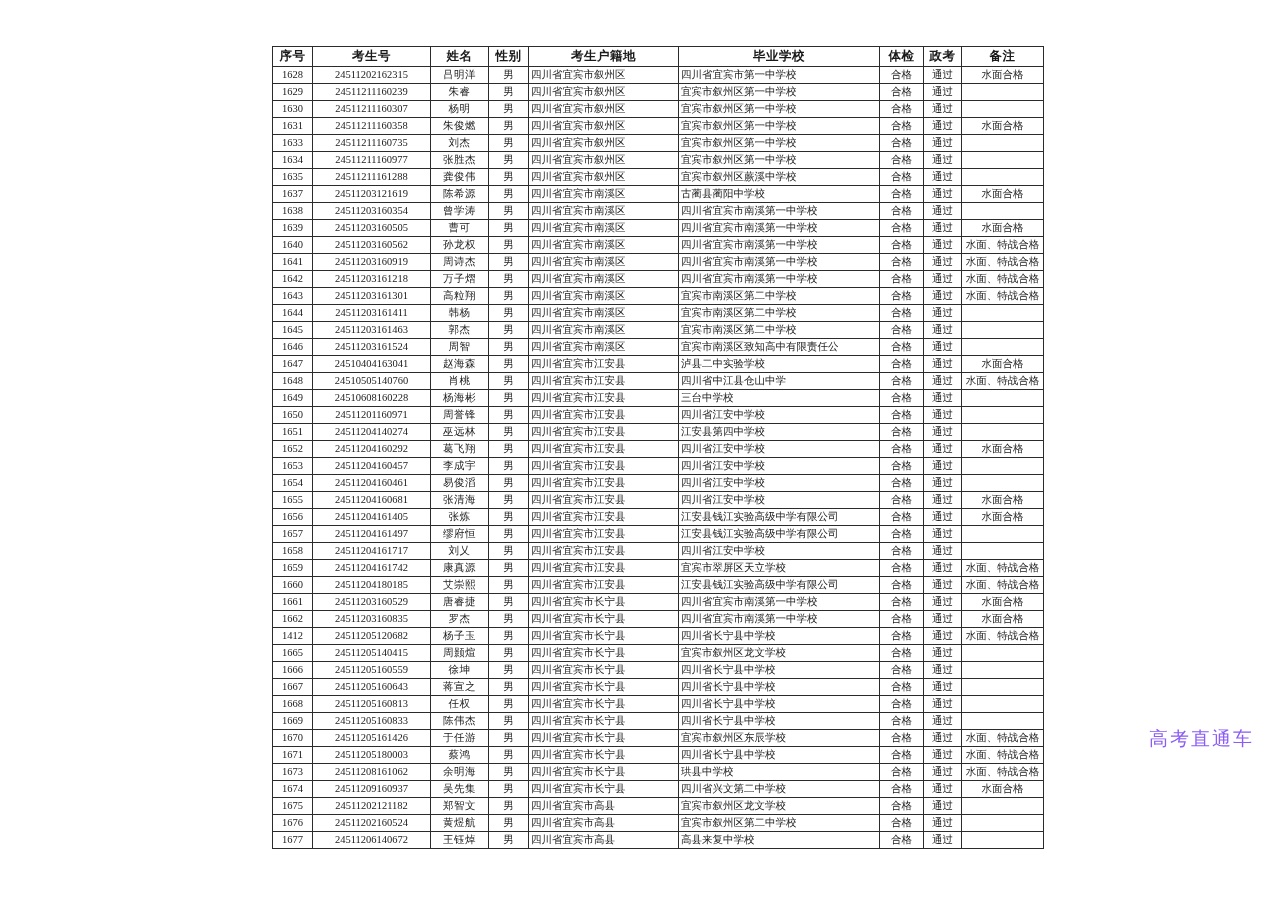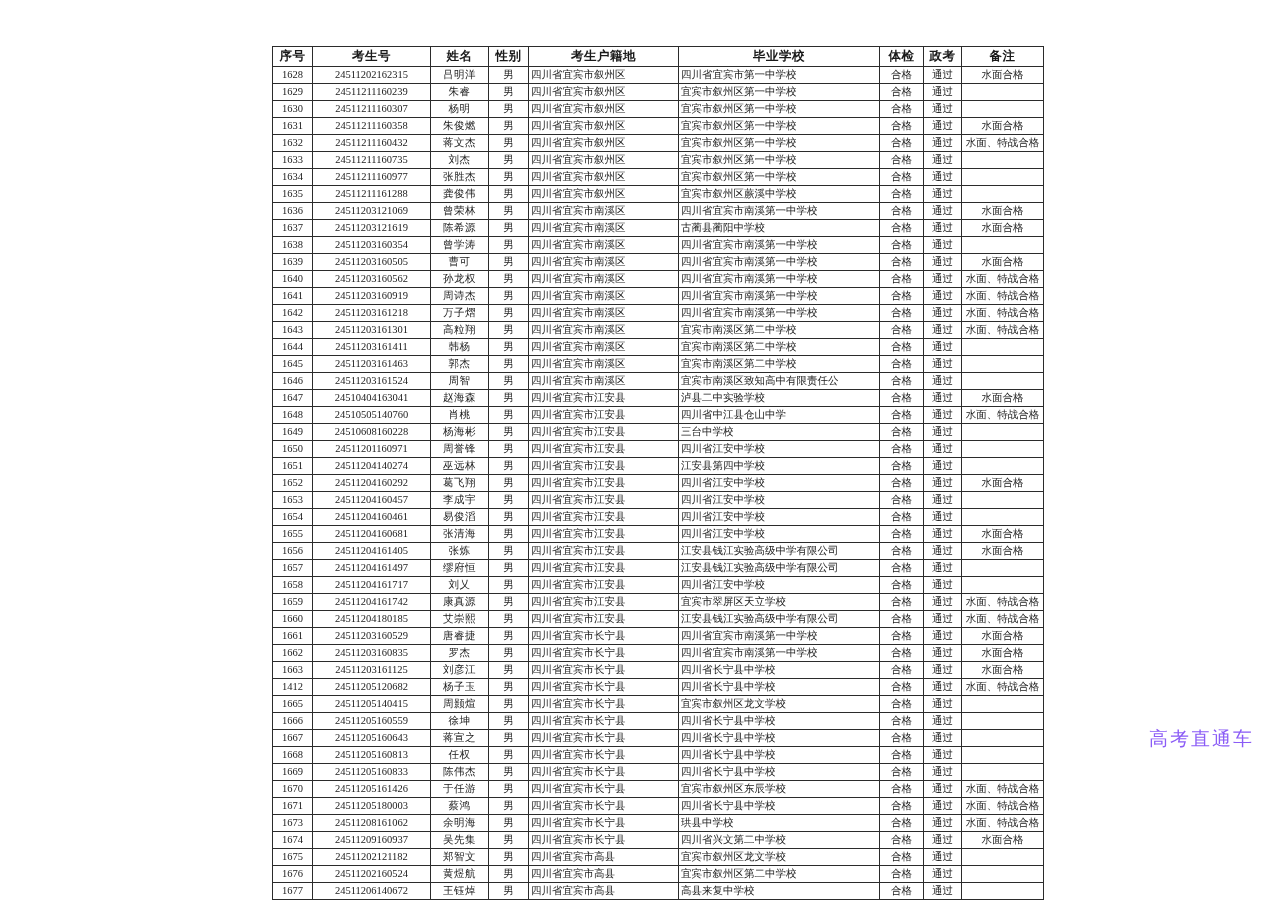--- a/index.html
+++ b/index.html
@@ -151,31 +151,20 @@
             <td class="examno">24511211160358</td>
             <td class="name">朱俊燃</td>
             <td class="gender">男</td>
             <td class="origin">四川省宜宾市叙州区</td>
             <td class="school">宜宾市叙州区第一中学校</td>
             <td class="medical">合格</td>
             <td class="politic">通过</td>
             <td class="remark">水面合格</td>
           </tr>
           <tr>
-            <td class="seq">1632</td>
-            <td class="examno">24511211160432</td>
-            <td class="name">蒋文杰</td>
-            <td class="gender">男</td>
-            <td class="origin">四川省宜宾市叙州区</td>
-            <td class="school">宜宾市叙州区第一中学校</td>
-            <td class="medical">合格</td>
-            <td class="politic">通过</td>
-            <td class="remark">水面、特战合格</td>
-          </tr>
-          <tr>
             <td class="seq">1633</td>
             <td class="examno">24511211160735</td>
             <td class="name">刘杰</td>
             <td class="gender">男</td>
             <td class="origin">四川省宜宾市叙州区</td>
             <td class="school">宜宾市叙州区第一中学校</td>
             <td class="medical">合格</td>
             <td class="politic">通过</td>
             <td class="remark"></td>
           </tr>
@@ -195,31 +184,20 @@
             <td class="examno">24511211161288</td>
             <td class="name">龚俊伟</td>
             <td class="gender">男</td>
             <td class="origin">四川省宜宾市叙州区</td>
             <td class="school">宜宾市叙州区蕨溪中学校</td>
             <td class="medical">合格</td>
             <td class="politic">通过</td>
             <td class="remark"></td>
           </tr>
           <tr>
-            <td class="seq">1636</td>
-            <td class="examno">24511203121069</td>
-            <td class="name">曾荣林</td>
-            <td class="gender">男</td>
-            <td class="origin">四川省宜宾市南溪区</td>
-            <td class="school">四川省宜宾市南溪第一中学校</td>
-            <td class="medical">合格</td>
-            <td class="politic">通过</td>
-            <td class="remark">水面合格</td>
-          </tr>
-          <tr>
             <td class="seq">1637</td>
             <td class="examno">24511203121619</td>
             <td class="name">陈希源</td>
             <td class="gender">男</td>
             <td class="origin">四川省宜宾市南溪区</td>
             <td class="school">古蔺县蔺阳中学校</td>
             <td class="medical">合格</td>
             <td class="politic">通过</td>
             <td class="remark">水面合格</td>
           </tr>
@@ -487,31 +465,20 @@
             <td class="politic">通过</td>
             <td class="remark">水面合格</td>
           </tr>
           <tr>
             <td class="seq">1662</td>
             <td class="examno">24511203160835</td>
             <td class="name">罗杰</td>
             <td class="gender">男</td>
             <td class="origin">四川省宜宾市长宁县</td>
             <td class="school">四川省宜宾市南溪第一中学校</td>
-            <td class="medical">合格</td>
-            <td class="politic">通过</td>
-            <td class="remark">水面合格</td>
-          </tr>
-          <tr>
-            <td class="seq">1663</td>
-            <td class="examno">24511203161125</td>
-            <td class="name">刘彦江</td>
-            <td class="gender">男</td>
-            <td class="origin">四川省宜宾市长宁县</td>
-            <td class="school">四川省长宁县中学校</td>
             <td class="medical">合格</td>
             <td class="politic">通过</td>
             <td class="remark">水面合格</td>
           </tr>
           <tr>
             <td class="seq">1412</td>
             <td class="examno">24511205120682</td>
             <td class="name">杨子玉</td>
             <td class="gender">男</td>
             <td class="origin">四川省宜宾市长宁县</td>

